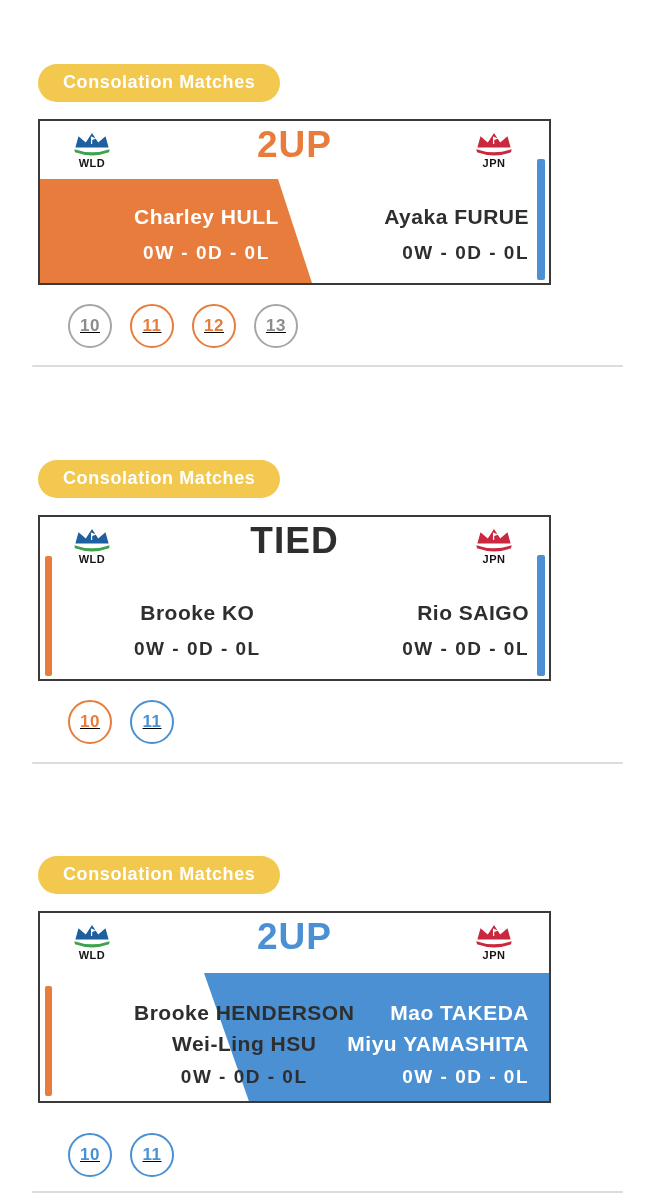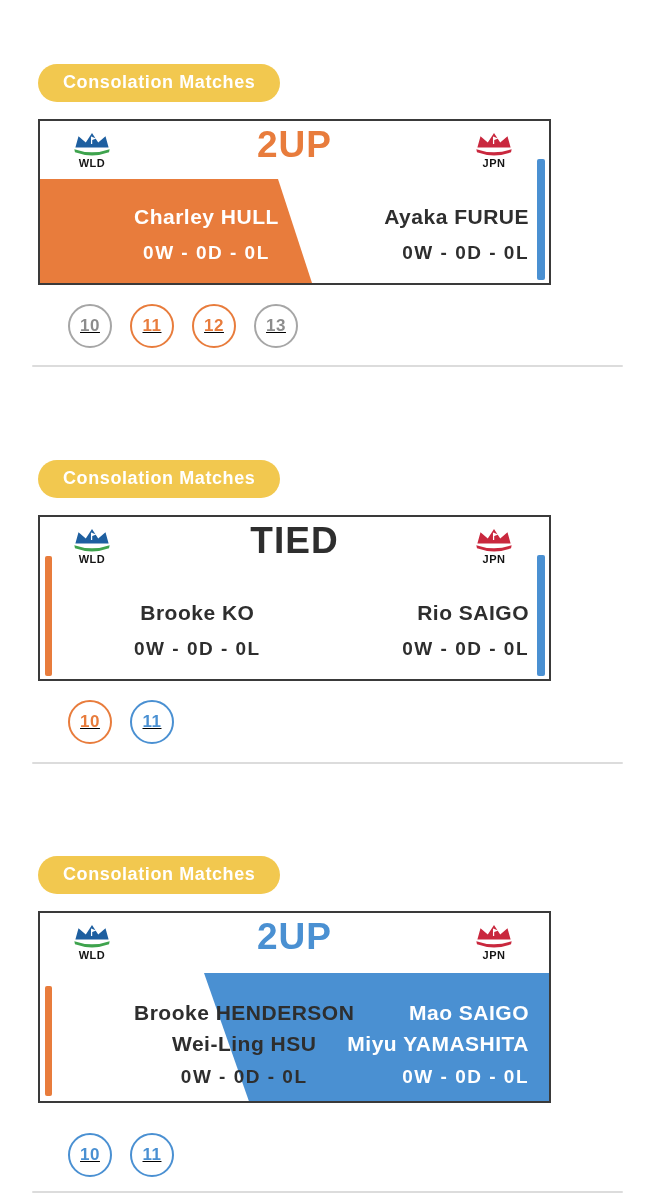--- a/index.html
+++ b/index.html
@@ -206,21 +206,21 @@
       <div class="banner-right"></div>
       <div class="vbar vleft" style="top:73px;bottom:5px;"></div>
 
       <div class="pcol lft two">
         <div class="pname">Brooke HENDERSON</div>
         <div class="pname">Wei-Ling HSU</div>
         <div class="prec">0W - 0D - 0L</div>
       </div>
 
       <div class="pcol rgt two white-txt">
-        <div class="pname">Mao SAIGO</div>
+        <div class="pname">Mao TAKEDA</div>
         <div class="pname">Miyu YAMASHITA</div>
         <div class="prec">0W - 0D - 0L</div>
       </div>
     </div>
 
     <div class="holes low">
       <div class="hole blue">10</div>
       <div class="hole blue">11</div>
     </div>
   </div>

